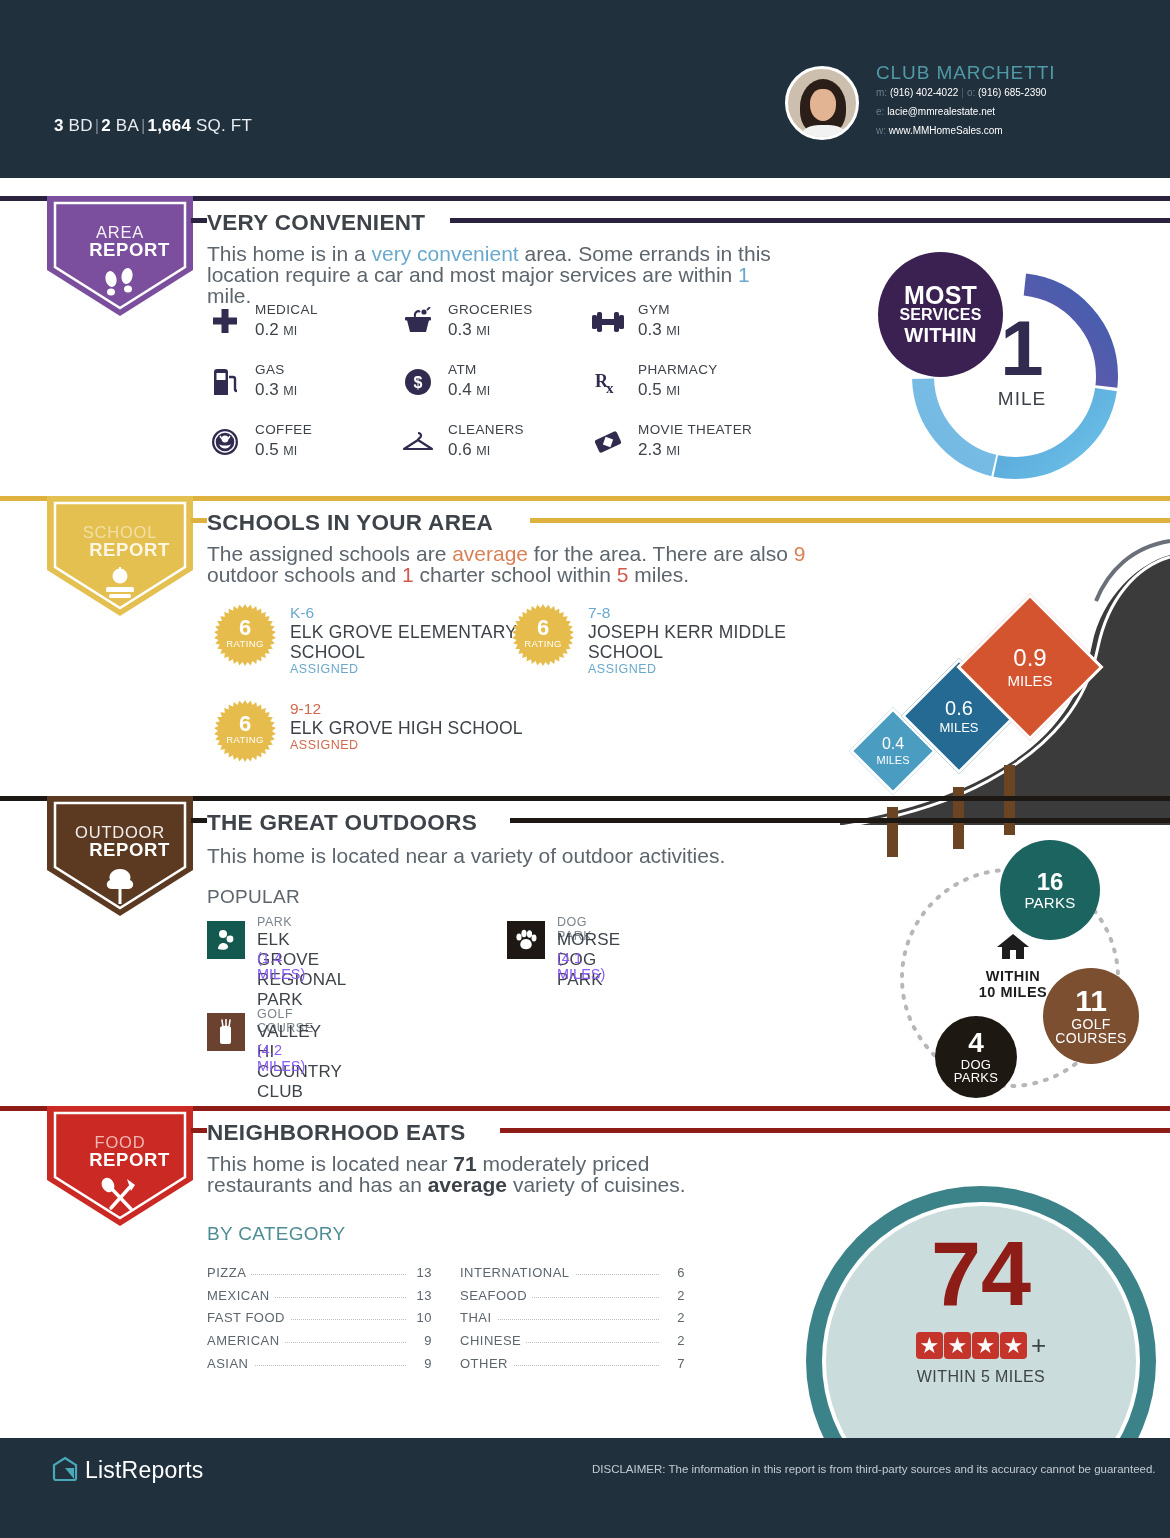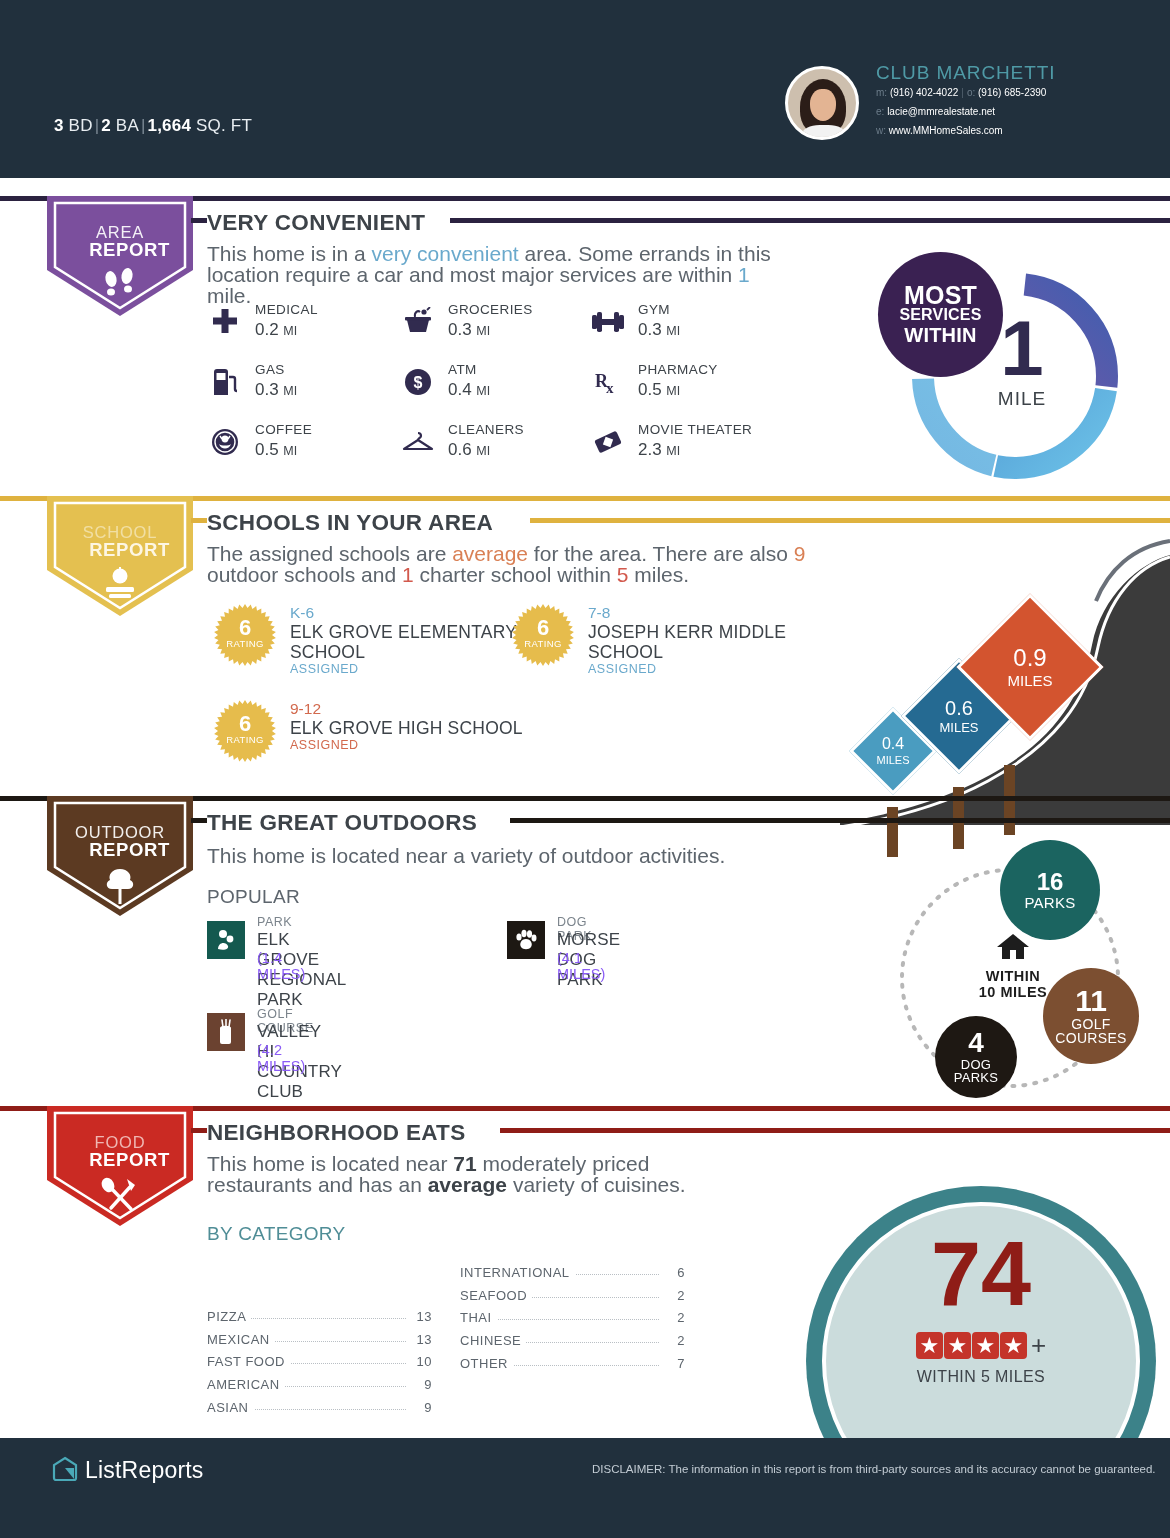--- a/index.html
+++ b/index.html
@@ -649,21 +649,21 @@
 
 <div class="sec-dash" style="left:191px;top:1128px;background:#8f1d17;"></div>
 <div class="sec-title" style="left:207px;top:1120px;">NEIGHBORHOOD EATS</div>
 <div class="sec-line" style="left:500px;top:1128px;width:670px;background:#8f1d17;"></div>
 
 <div class="sec-body" style="left:207px;top:1153px;width:500px;">
   <span>This home is located near </span><span class="hl-dark">71</span><span> moderately priced restaurants and has an </span><span class="hl-dark">average</span><span> variety of cuisines.</span>
 </div>
 
 <div class="by-cat">BY CATEGORY</div>
-<div class="cat-col" id="cat-left" style="left:207px;top:1262px;margin-top:44px;">
+<div class="cat-col" id="cat-left" style="left:207px;top:1262px;">
     <div class="cat-row">
       <span class="cn">PIZZA</span>
       <span class="dots"></span>
       <span class="cv">13</span>
     </div>
     <div class="cat-row">
       <span class="cn">MEXICAN</span>
       <span class="dots"></span>
       <span class="cv">13</span>
     </div>

